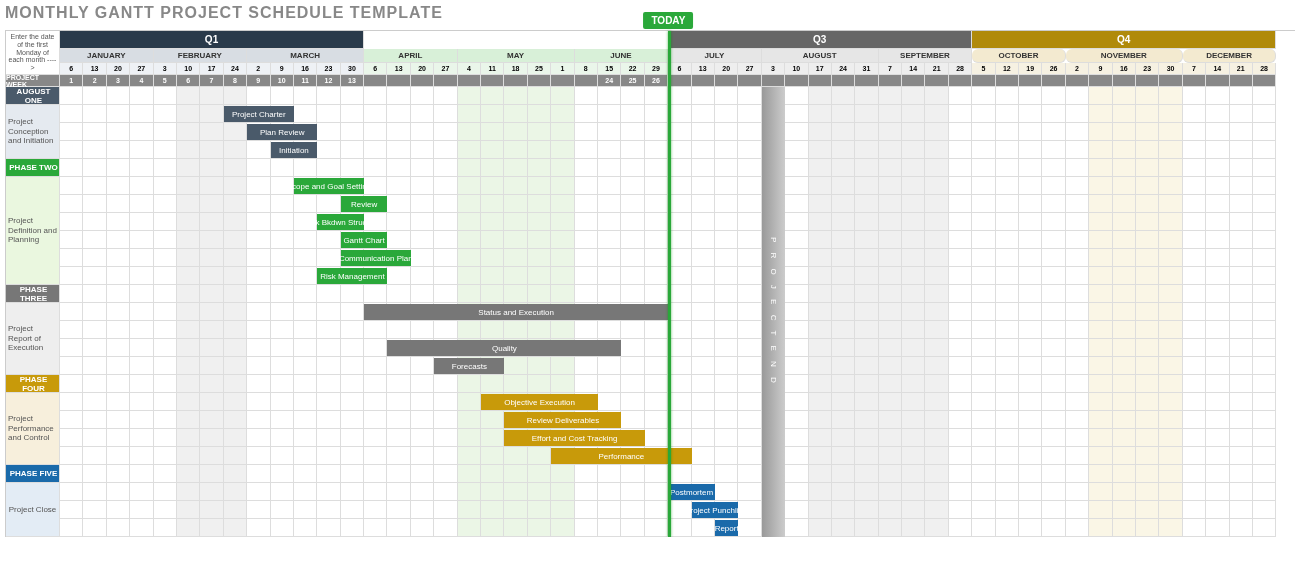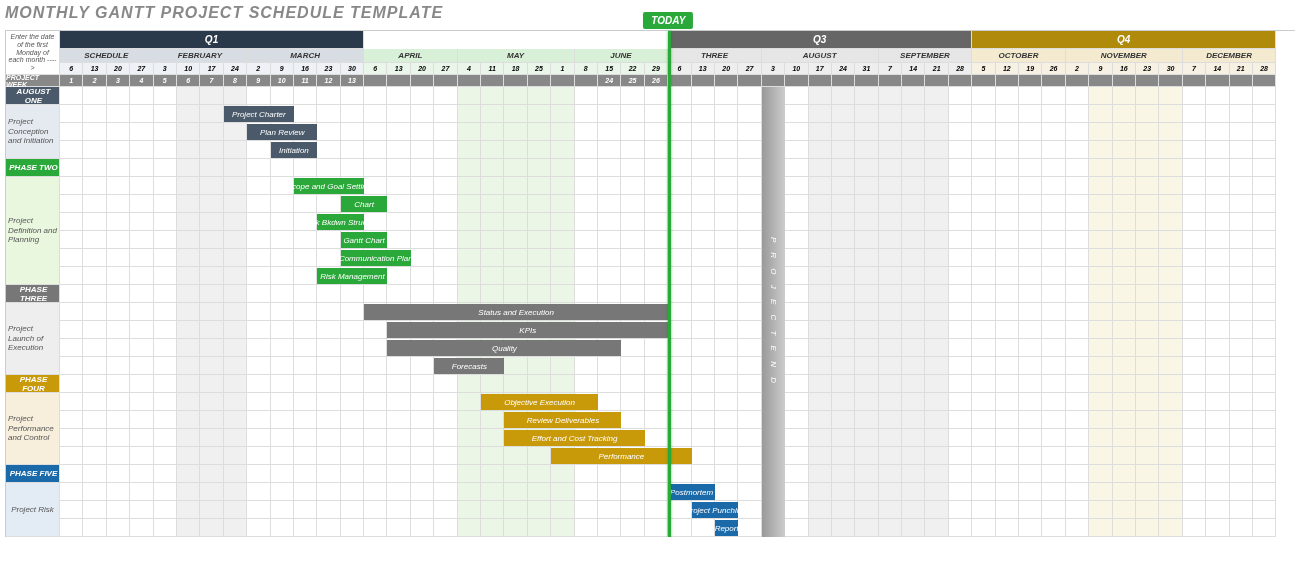--- a/index.html
+++ b/index.html
@@ -1,23 +1,23 @@
 <!DOCTYPE html>
 <html><head>
 <meta charset="utf-8">
 <style>
 * { box-sizing: border-box; margin: 0; padding: 0; }
 body { font-family: Arial, sans-serif; font-size: 10px; background: #fff; width: 1300px; }
-.container { width: 1290px; margin: 0 auto; position: relative; font-style: italic; }
+.container { width: 1290px; margin: 0 auto; position: relative; }
 .title { font-size: 16px; font-weight: bold; color: #888; letter-spacing: 1px; padding: 4px 0 8px 0; }
 .grid { display: grid; grid-template-columns: 54px repeat(52, 23.4px); border-top: 1px solid #ccc; border-left: 1px solid #ccc; position: relative; }
 .cell { border-right: 1px solid #ddd; border-bottom: 1px solid #ddd; display: flex; align-items: center; justify-content: center; font-size: 8px; position: relative; }
 .left-label { font-size: 8px; padding: 2px; text-align: center; color: #555; line-height: 1.1; }
 .q1 { background: #2a3a4a; } .q2 { background: #2aa83a; } .q3 { background: #666; } .q4 { background: #b08a0a; }
-.q1m { background: #d8dde3; color:#333; } .q2m { background: #d8f0d8; color:#333; } .q3m { background: #e6e6e6; color:#333; } .q4m { background: #f3ead0; color:#333; }
+.q1m { background: #d8dde3; color:#333; } .q2m { background: #d8f0d8; color:#333; } .q3m { background: #e6e6e6; color:#333; } .q4m { background: #f3ead0; color:#333;border-radius:6px; }
 .q1d { background:#eef1f5;} .q2d{background:#eaf6ea;} .q3d{background:#eee;} .q4d{background:#f6f1e2;}
 .pw-label { background:#888; color:#fff; font-size:7px; font-weight:bold;}
 .phase-label { color: #fff; font-weight: bold; font-size: 8px; padding-left:2px; text-align:center;}
 .ph1 { background: #4a5a6a; } .ph2 { background: #2aa83a; } .ph3 { background: #777; } .ph4 { background: #c89a0a; } .ph5 { background: #1a6aaa; }
 .section-label { font-size: 8px; color: #555; padding: 2px; line-height: 1.2; text-align:left;}
 .sec1 { background: #e5eaf0; } .sec2 { background: #eaf7df; } .sec3 { background: #eee; } .sec4 { background: #f7efdc; } .sec5 { background: #e3ecf5; }
 .bar { position: absolute; left: 0; top: 1px; bottom: 1px; color: #fff; font-size: 8px; display: flex; align-items: center; justify-content: center; padding: 0 2px; white-space: nowrap; z-index: 5; }
 .c1 { background: #4a5a6a; } .c2 { background: #2aa83a; } .c3 { background: #777; } .c4 { background: #c89a0a; } .c5 { background: #1a6aaa; }
 .shade { background: rgba(230,230,230,0.6); }
 .shade-green { background: rgba(210,235,200,0.45); }
@@ -30,27 +30,27 @@
 <body>
 <div class="container">
 
 <div class="title">MONTHLY GANTT PROJECT SCHEDULE TEMPLATE</div>
 
 <div class="grid" id="gantt" style="position: relative;">
       <div class="cell left-label" style="grid-area: 1 / 1 / span 3; background: rgb(255, 255, 255); font-size: 7px; line-height: 1.1; padding: 2px;">Enter the date of the first Monday of each month ----&gt;</div>
       <div class="cell q1 quarter-row" style="grid-area: 1 / 2 / auto / span 13; height: 18px; color: rgb(255, 255, 255); font-weight: bold; font-size: 10px;">Q1</div>
       <div class="cell q3 quarter-row" style="grid-area: 1 / 28 / auto / span 13; height: 18px; color: rgb(255, 255, 255); font-weight: bold; font-size: 10px;">Q3</div>
       <div class="cell q4 quarter-row" style="grid-area: 1 / 41 / auto / span 13; height: 18px; color: rgb(255, 255, 255); font-weight: bold; font-size: 10px;">Q4</div>
-      <div class="cell q1m" style="grid-area: 2 / 2 / auto / span 4; height: 14px; font-size: 8px; font-weight: bold;">SCHEDULE</div>
+      <div class="cell q1m" style="grid-area: 2 / 2 / auto / span 4; height: 14px; font-size: 8px; font-weight: bold;">JANUARY</div>
       <div class="cell q1m" style="grid-area: 2 / 6 / auto / span 4; height: 14px; font-size: 8px; font-weight: bold;">FEBRUARY</div>
       <div class="cell q1m" style="grid-area: 2 / 10 / auto / span 5; height: 14px; font-size: 8px; font-weight: bold;">MARCH</div>
       <div class="cell q2m" style="grid-area: 2 / 15 / auto / span 4; height: 14px; font-size: 8px; font-weight: bold;">APRIL</div>
       <div class="cell q2m" style="grid-area: 2 / 19 / auto / span 5; height: 14px; font-size: 8px; font-weight: bold;">MAY</div>
       <div class="cell q2m" style="grid-area: 2 / 24 / auto / span 4; height: 14px; font-size: 8px; font-weight: bold;">JUNE</div>
-      <div class="cell q3m" style="grid-area: 2 / 28 / auto / span 4; height: 14px; font-size: 8px; font-weight: bold;">THREE</div>
+      <div class="cell q3m" style="grid-area: 2 / 28 / auto / span 4; height: 14px; font-size: 8px; font-weight: bold;">JULY</div>
       <div class="cell q3m" style="grid-area: 2 / 32 / auto / span 5; height: 14px; font-size: 8px; font-weight: bold;">AUGUST</div>
       <div class="cell q3m" style="grid-area: 2 / 37 / auto / span 4; height: 14px; font-size: 8px; font-weight: bold;">SEPTEMBER</div>
       <div class="cell q4m" style="grid-area: 2 / 41 / auto / span 4; height: 14px; font-size: 8px; font-weight: bold;">OCTOBER</div>
       <div class="cell q4m" style="grid-area: 2 / 45 / auto / span 5; height: 14px; font-size: 8px; font-weight: bold;">NOVEMBER</div>
       <div class="cell q4m" style="grid-area: 2 / 50 / auto / span 4; height: 14px; font-size: 8px; font-weight: bold;">DECEMBER</div>
       <div class="cell q1d" style="grid-area: 3 / 2; height: 12px; font-size: 7px; font-weight: bold;">6</div>
       <div class="cell q1d" style="grid-area: 3 / 3; height: 12px; font-size: 7px; font-weight: bold;">13</div>
       <div class="cell q1d" style="grid-area: 3 / 4; height: 12px; font-size: 7px; font-weight: bold;">20</div>
       <div class="cell q1d" style="grid-area: 3 / 5; height: 12px; font-size: 7px; font-weight: bold;">27</div>
       <div class="cell q1d" style="grid-area: 3 / 6; height: 12px; font-size: 7px; font-weight: bold;">3</div>
@@ -726,21 +726,21 @@
       <div class="cell shade-yellow" style="grid-area: 15 / 48; height: 18px;"></div>
       <div class="cell shade-yellow" style="grid-area: 15 / 49; height: 18px;"></div>
       <div class="cell " style="grid-area: 15 / 50; height: 18px;"></div>
       <div class="cell " style="grid-area: 15 / 51; height: 18px;"></div>
       <div class="cell " style="grid-area: 15 / 52; height: 18px;"></div>
       <div class="cell " style="grid-area: 15 / 53; height: 18px;"></div>
       <div style="grid-area: 10 / 12 / auto / span 3; position: relative; height: 18px; z-index: 6;">
         <div class="bar c2" style="left: 0px; right: 0px;">Scope and Goal Setting</div>
       </div>
       <div style="grid-area: 11 / 14 / auto / span 2; position: relative; height: 18px; z-index: 6;">
-        <div class="bar c2" style="left: 0px; right: 0px;">Chart</div>
+        <div class="bar c2" style="left: 0px; right: 0px;">Review</div>
       </div>
       <div style="grid-area: 12 / 13 / auto / span 2; position: relative; height: 18px; z-index: 6;">
         <div class="bar c2" style="left: 0px; right: 0px;">Work Bkdwn Structure</div>
       </div>
       <div style="grid-area: 13 / 14 / auto / span 2; position: relative; height: 18px; z-index: 6;">
         <div class="bar c2" style="left: 0px; right: 0px;">Gantt Chart</div>
       </div>
       <div style="grid-area: 14 / 14 / auto / span 3; position: relative; height: 18px; z-index: 6;">
         <div class="bar c2" style="left: 0px; right: 0px;">Communication Plan</div>
       </div>
@@ -792,21 +792,21 @@
       <div class="cell " style="grid-area: 16 / 44; height: 18px;"></div>
       <div class="cell " style="grid-area: 16 / 45; height: 18px;"></div>
       <div class="cell shade-yellow" style="grid-area: 16 / 46; height: 18px;"></div>
       <div class="cell shade-yellow" style="grid-area: 16 / 47; height: 18px;"></div>
       <div class="cell shade-yellow" style="grid-area: 16 / 48; height: 18px;"></div>
       <div class="cell shade-yellow" style="grid-area: 16 / 49; height: 18px;"></div>
       <div class="cell " style="grid-area: 16 / 50; height: 18px;"></div>
       <div class="cell " style="grid-area: 16 / 51; height: 18px;"></div>
       <div class="cell " style="grid-area: 16 / 52; height: 18px;"></div>
       <div class="cell " style="grid-area: 16 / 53; height: 18px;"></div>
-      <div class="cell section-label sec3" style="grid-area: 17 / 1 / span 4;">Project Launch of Execution</div>
+      <div class="cell section-label sec3" style="grid-area: 17 / 1 / span 4;">Project Report of Execution</div>
       <div class="cell " style="grid-area: 17 / 2; height: 18px;"></div>
       <div class="cell " style="grid-area: 17 / 3; height: 18px;"></div>
       <div class="cell " style="grid-area: 17 / 4; height: 18px;"></div>
       <div class="cell " style="grid-area: 17 / 5; height: 18px;"></div>
       <div class="cell " style="grid-area: 17 / 6; height: 18px;"></div>
       <div class="cell shade" style="grid-area: 17 / 7; height: 18px;"></div>
       <div class="cell shade" style="grid-area: 17 / 8; height: 18px;"></div>
       <div class="cell shade" style="grid-area: 17 / 9; height: 18px;"></div>
       <div class="cell " style="grid-area: 17 / 10; height: 18px;"></div>
       <div class="cell " style="grid-area: 17 / 11; height: 18px;"></div>
@@ -999,23 +999,20 @@
       <div class="cell shade-yellow" style="grid-area: 20 / 46; height: 18px;"></div>
       <div class="cell shade-yellow" style="grid-area: 20 / 47; height: 18px;"></div>
       <div class="cell shade-yellow" style="grid-area: 20 / 48; height: 18px;"></div>
       <div class="cell shade-yellow" style="grid-area: 20 / 49; height: 18px;"></div>
       <div class="cell " style="grid-area: 20 / 50; height: 18px;"></div>
       <div class="cell " style="grid-area: 20 / 51; height: 18px;"></div>
       <div class="cell " style="grid-area: 20 / 52; height: 18px;"></div>
       <div class="cell " style="grid-area: 20 / 53; height: 18px;"></div>
       <div style="grid-area: 17 / 15 / auto / span 13; position: relative; height: 18px; z-index: 6;">
         <div class="bar c3" style="left: 0px; right: 0px;">Status  and Execution</div>
-      </div>
-      <div style="grid-area: 18 / 16 / auto / span 12; position: relative; height: 18px; z-index: 6;">
-        <div class="bar c3" style="left: 0px; right: 0px;">KPIs</div>
       </div>
       <div style="grid-area: 19 / 16 / auto / span 10; position: relative; height: 18px; z-index: 6;">
         <div class="bar c3" style="left: 0px; right: 0px;">Quality</div>
       </div>
       <div style="grid-area: 20 / 18 / auto / span 3; position: relative; height: 18px; z-index: 6;">
         <div class="bar c3" style="left: 0px; right: 0px;">Forecasts</div>
       </div>
       <div class="cell phase-label ph4" style="grid-area: 21 / 1; height: 18px;">PHASE FOUR</div>
       <div class="cell " style="grid-area: 21 / 2; height: 18px;"></div>
       <div class="cell " style="grid-area: 21 / 3; height: 18px;"></div>
@@ -1330,21 +1327,21 @@
       <div class="cell " style="grid-area: 26 / 44; height: 18px;"></div>
       <div class="cell " style="grid-area: 26 / 45; height: 18px;"></div>
       <div class="cell shade-yellow" style="grid-area: 26 / 46; height: 18px;"></div>
       <div class="cell shade-yellow" style="grid-area: 26 / 47; height: 18px;"></div>
       <div class="cell shade-yellow" style="grid-area: 26 / 48; height: 18px;"></div>
       <div class="cell shade-yellow" style="grid-area: 26 / 49; height: 18px;"></div>
       <div class="cell " style="grid-area: 26 / 50; height: 18px;"></div>
       <div class="cell " style="grid-area: 26 / 51; height: 18px;"></div>
       <div class="cell " style="grid-area: 26 / 52; height: 18px;"></div>
       <div class="cell " style="grid-area: 26 / 53; height: 18px;"></div>
-      <div class="cell section-label sec5" style="grid-area: 27 / 1 / span 3;">Project Risk</div>
+      <div class="cell section-label sec5" style="grid-area: 27 / 1 / span 3;">Project Close</div>
       <div class="cell " style="grid-area: 27 / 2; height: 18px;"></div>
       <div class="cell " style="grid-area: 27 / 3; height: 18px;"></div>
       <div class="cell " style="grid-area: 27 / 4; height: 18px;"></div>
       <div class="cell " style="grid-area: 27 / 5; height: 18px;"></div>
       <div class="cell " style="grid-area: 27 / 6; height: 18px;"></div>
       <div class="cell shade" style="grid-area: 27 / 7; height: 18px;"></div>
       <div class="cell shade" style="grid-area: 27 / 8; height: 18px;"></div>
       <div class="cell shade" style="grid-area: 27 / 9; height: 18px;"></div>
       <div class="cell " style="grid-area: 27 / 10; height: 18px;"></div>
       <div class="cell " style="grid-area: 27 / 11; height: 18px;"></div>

